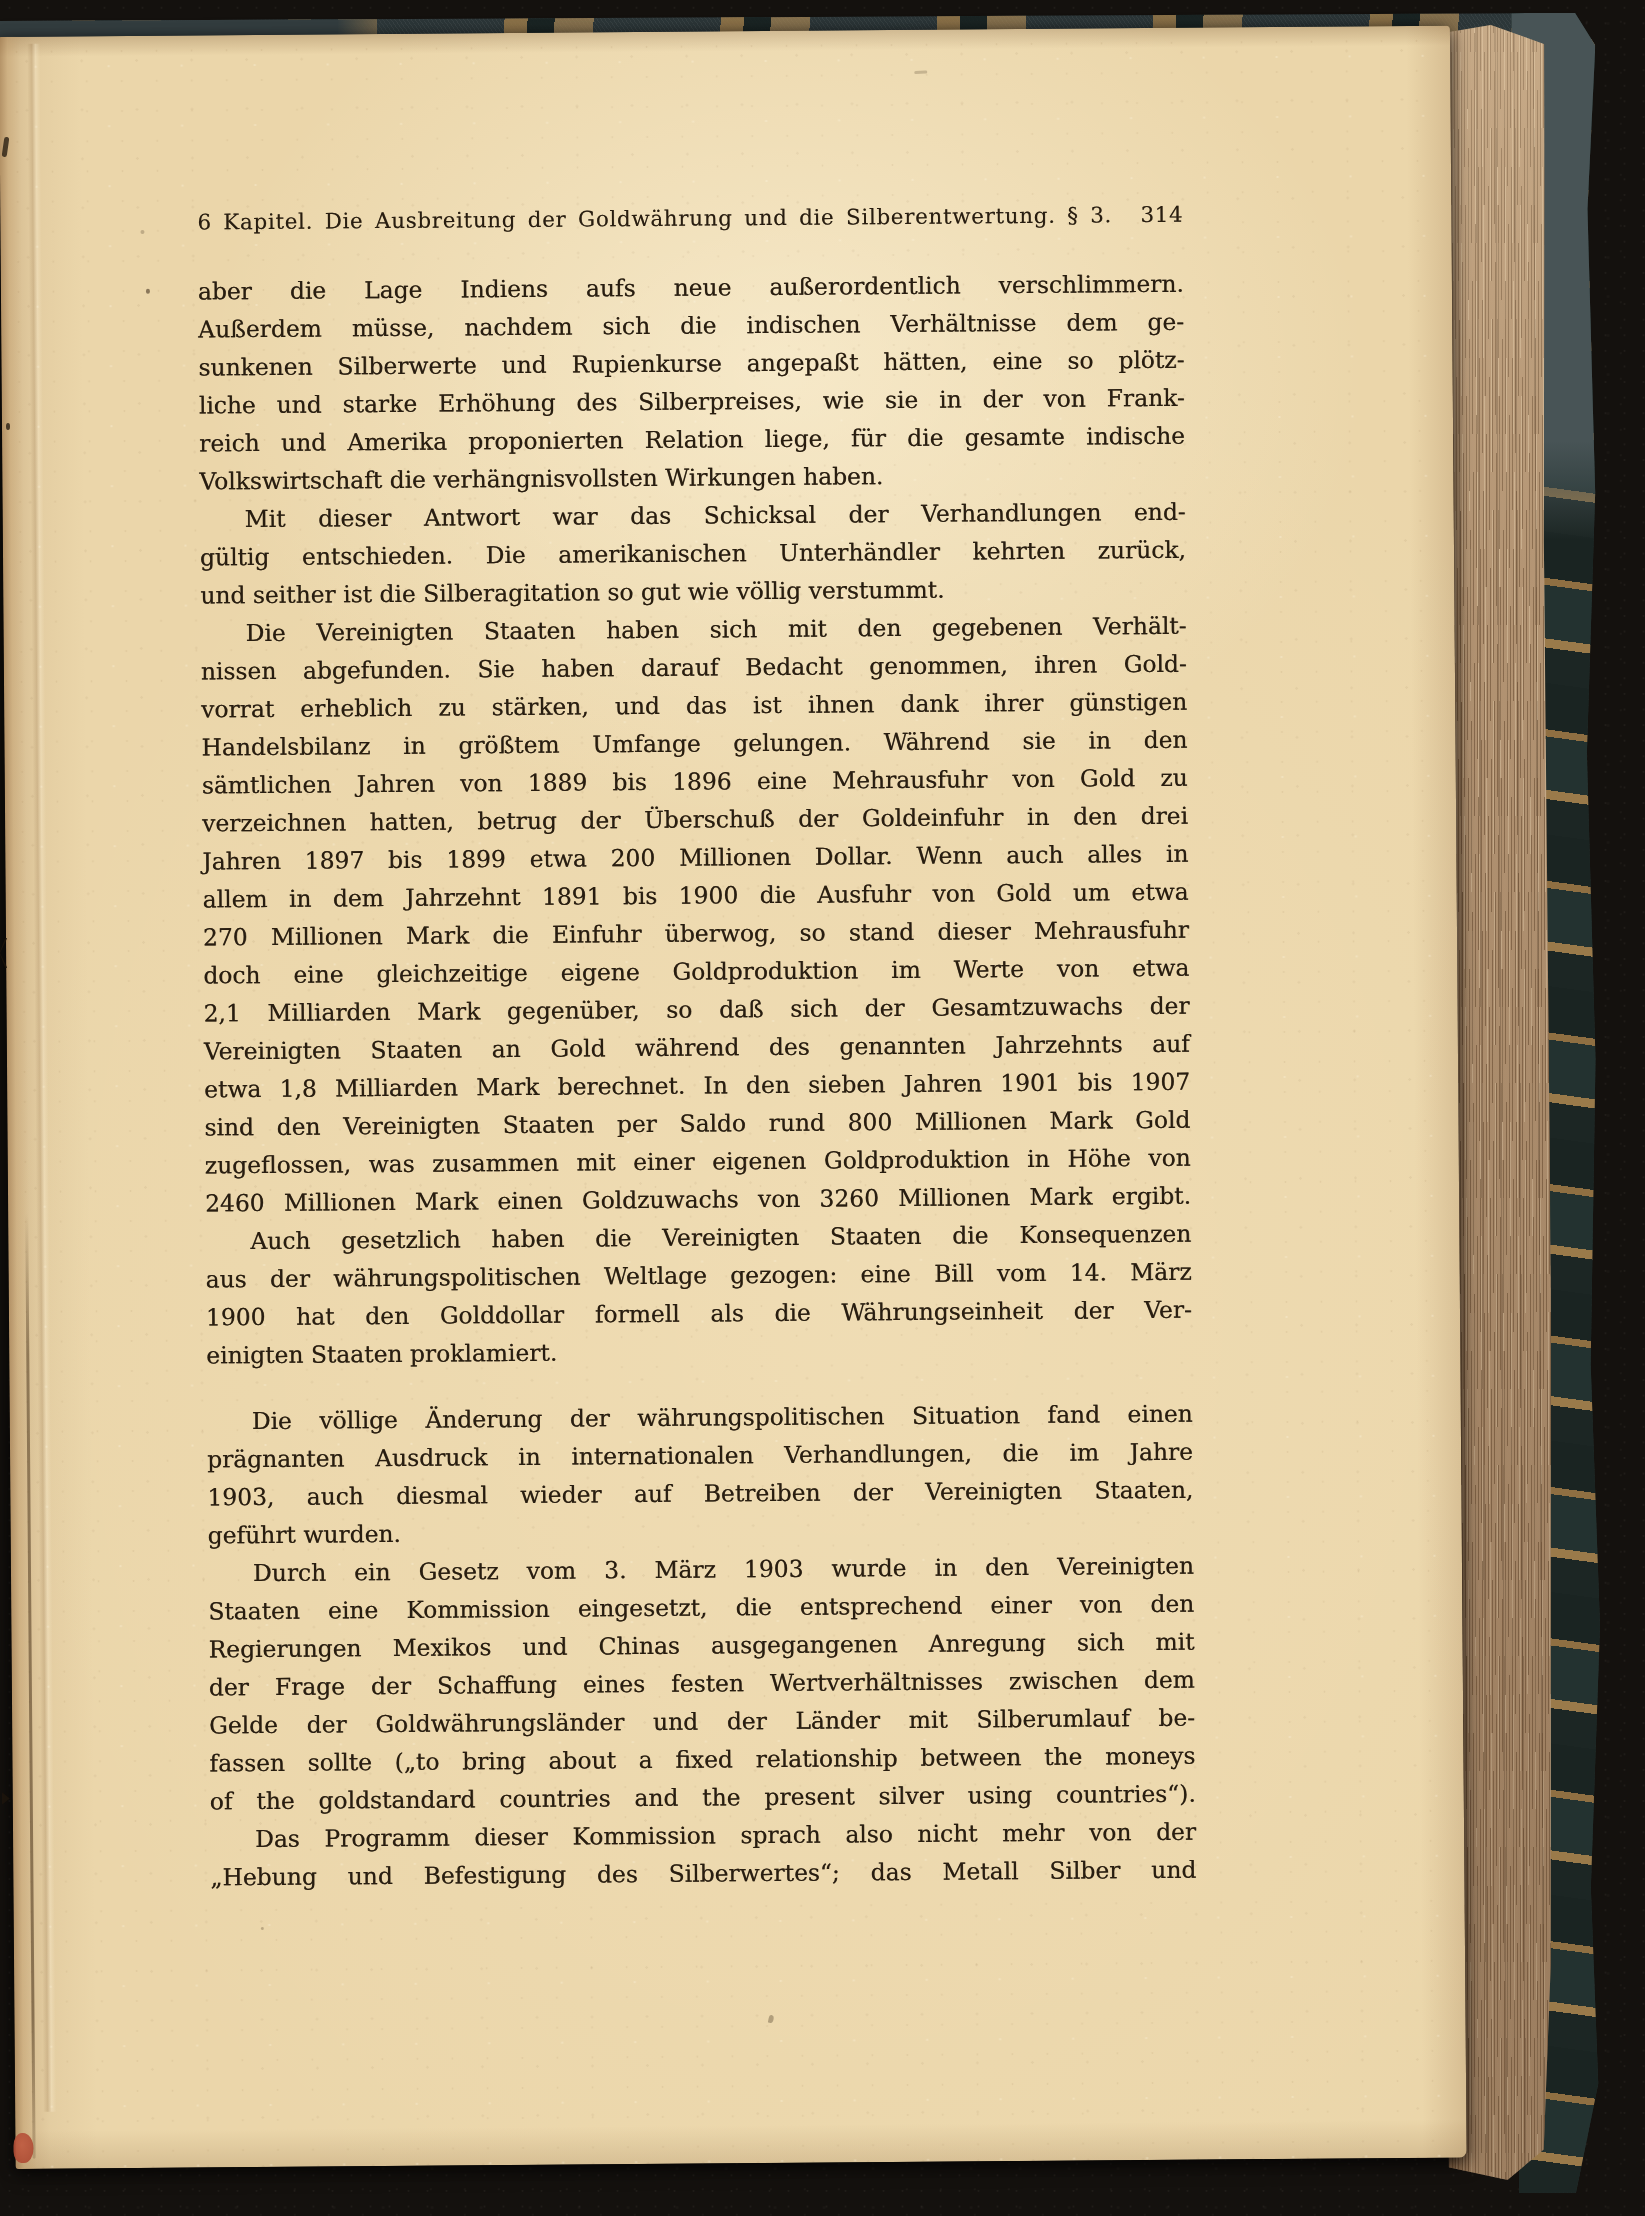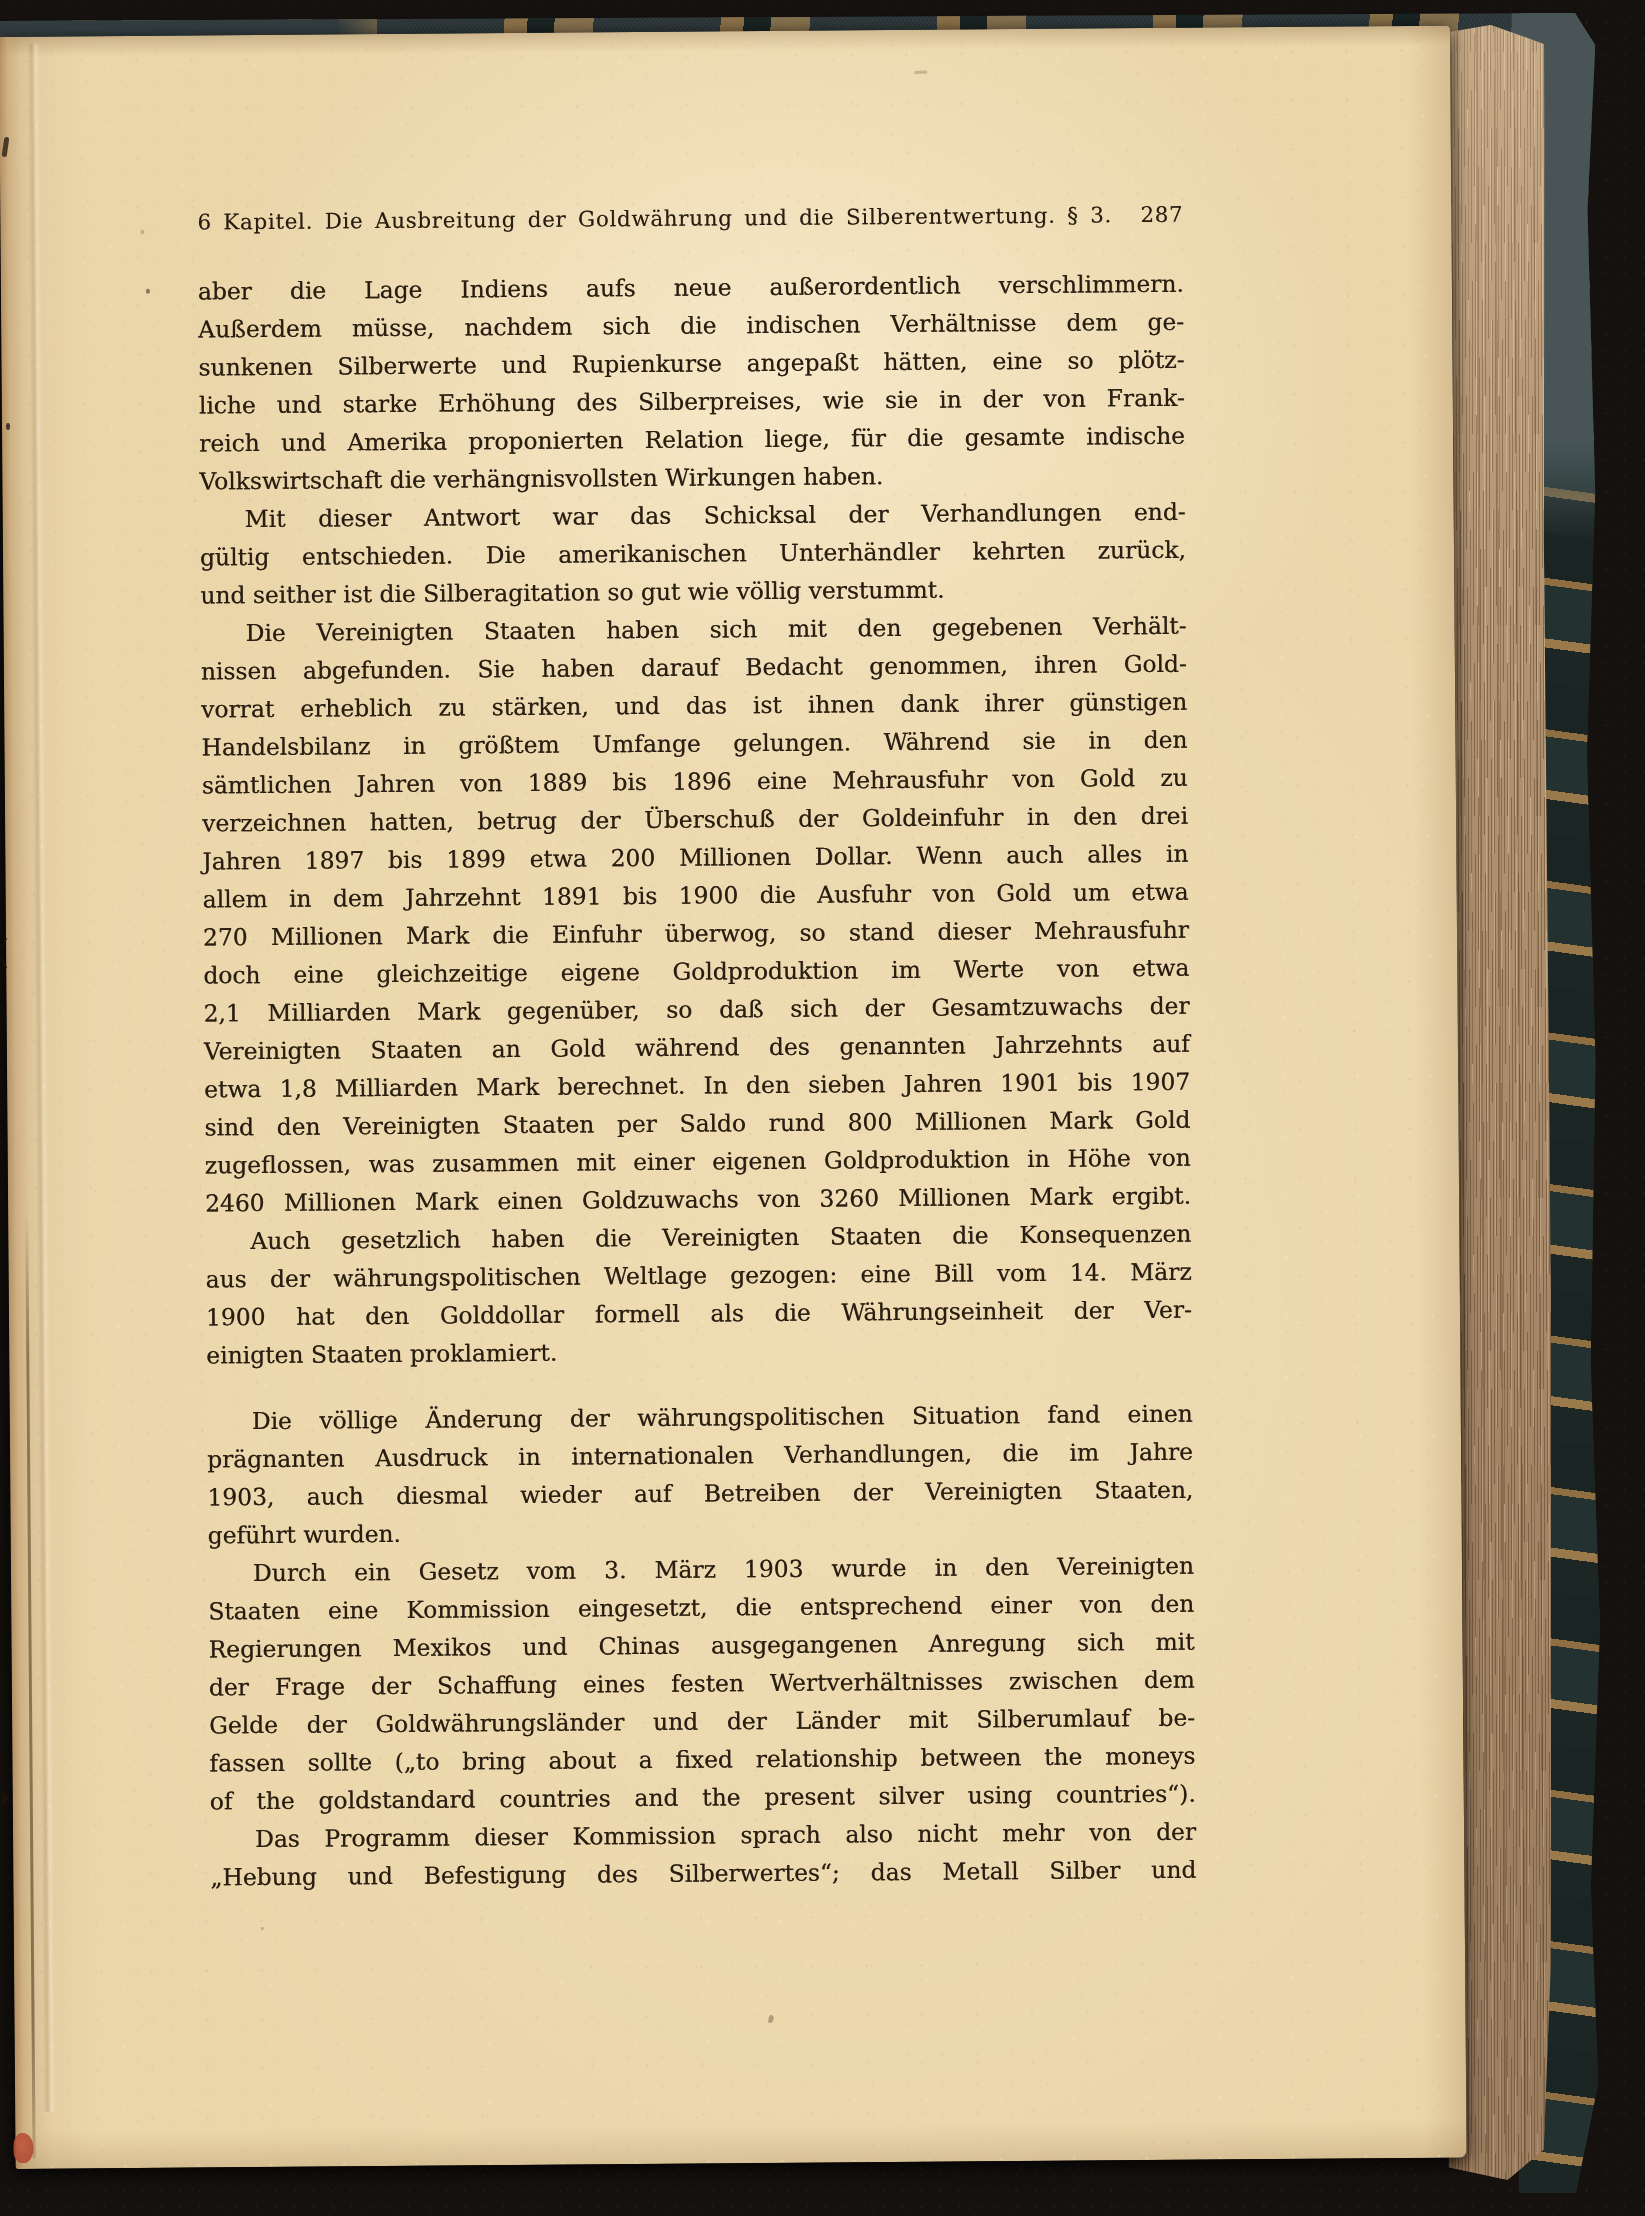--- a/index.html
+++ b/index.html
@@ -134,21 +134,21 @@
   <div class="red-bit"></div>
 
   <div class="speck sp-header"></div>
   <div class="speck sp-aber"></div>
   <div class="speck sp-dash"></div>
   <div class="speck sp-b"></div>
   <div class="speck sp-comma"></div>
 
   <div class="running-head">
     <span>6 Kapitel. Die Ausbreitung der Goldwährung und die Silberentwertung. § 3.</span>
-    <span>287</span>
+    <span>314</span>
   </div>
 
   <div class="body-text">
       <div class="line">aber die Lage Indiens aufs neue außerordentlich verschlimmern.</div>
       <div class="line">Außerdem müsse, nachdem sich die indischen Verhältnisse dem ge-</div>
       <div class="line">sunkenen Silberwerte und Rupienkurse angepaßt hätten, eine so plötz-</div>
       <div class="line">liche und starke Erhöhung des Silberpreises, wie sie in der von Frank-</div>
       <div class="line">reich und Amerika proponierten Relation liege, für die gesamte indische</div>
       <div class="line end">Volkswirtschaft die verhängnisvollsten Wirkungen haben.</div>
       <div class="line indent">Mit dieser Antwort war das Schicksal der Verhandlungen end-</div>

